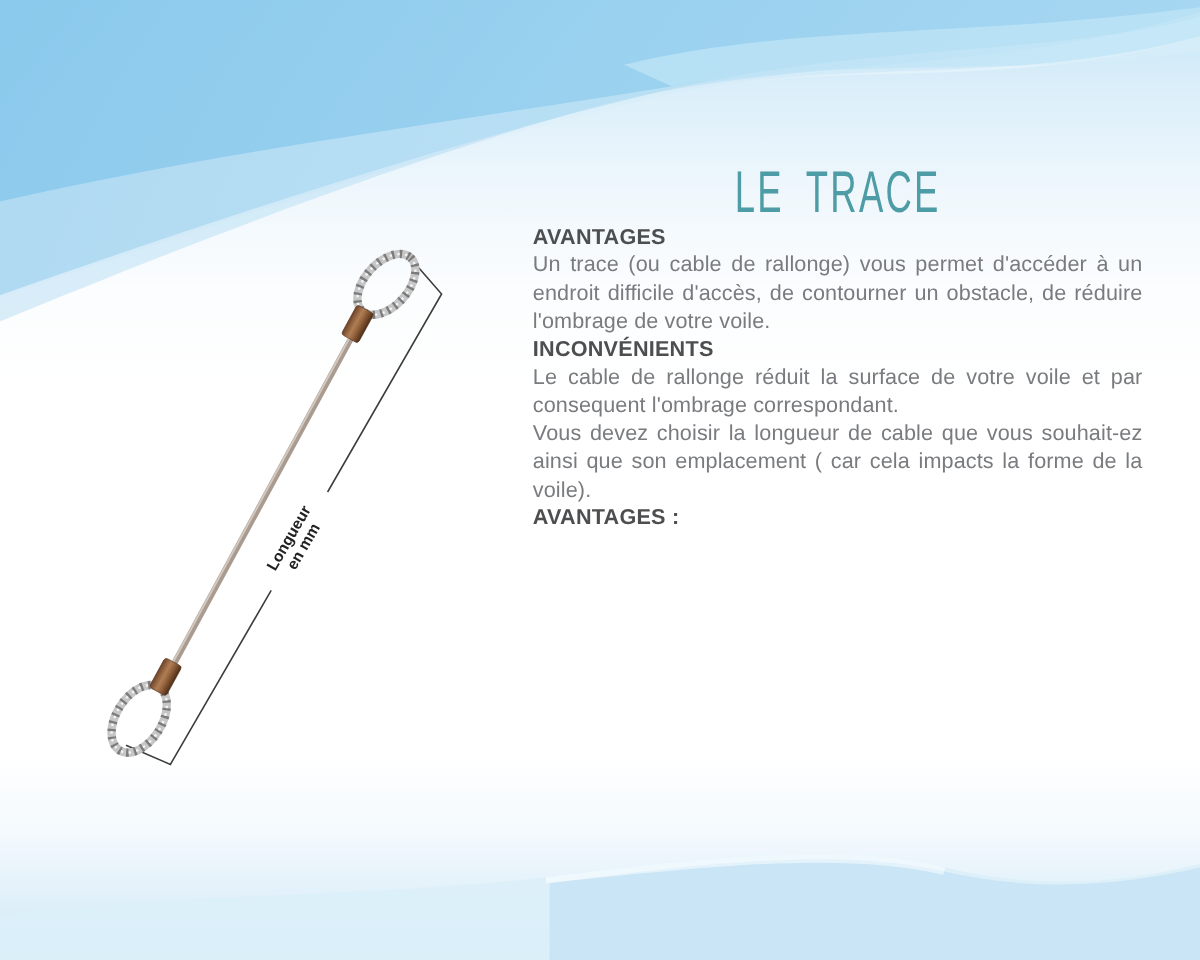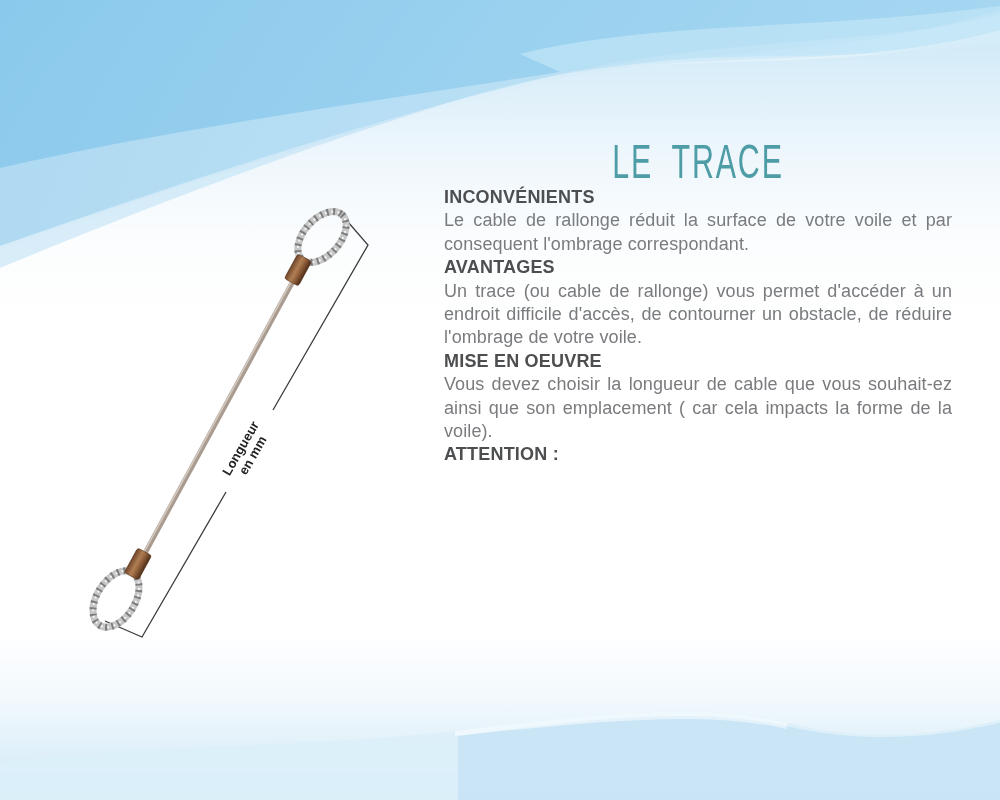--- a/index.html
+++ b/index.html
@@ -103,32 +103,31 @@
         <text y="11">en mm</text>
       </g>
     </svg>
   </div>
 
   <h1 class="title">LE TRACE</h1>
 
   <main class="content">
 
     <section>
+      <h2>AVANTAGES</h2>
+      <p>Un trace (ou cable de rallonge) vous permet d'accéder à un endroit difficile d'accès, de contourner un obstacle, de réduire l'ombrage de votre voile.</p>
+    </section>
+
+    <section>
       <h2>INCONVÉNIENTS</h2>
       <p>Le cable de rallonge réduit la surface de votre voile et par consequent l'ombrage correspondant.</p>
     </section>
 
     <section>
-      <h2>AVANTAGES</h2>
-      <p>Un trace (ou cable de rallonge) vous permet d'accéder à un endroit difficile d'accès, de contourner un obstacle, de réduire l'ombrage de votre voile.</p>
-    </section>
-
-    <section>
-      <h2>MISE EN OEUVRE</h2>
       <p>Vous devez choisir la longueur de cable que vous souhait-ez ainsi que son emplacement ( car cela impacts la forme de la voile).</p>
     </section>
 
     <section>
-      <h2>ATTENTION :</h2>
+      <h2>AVANTAGES :</h2>
     </section>
 
   </main>
 </div>
 
 </body></html>

